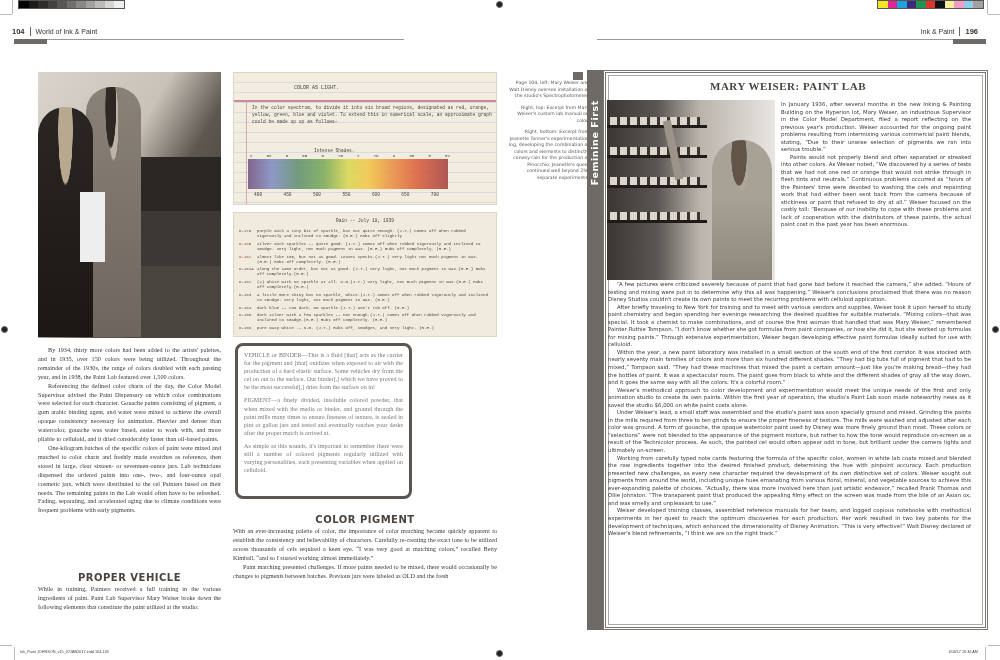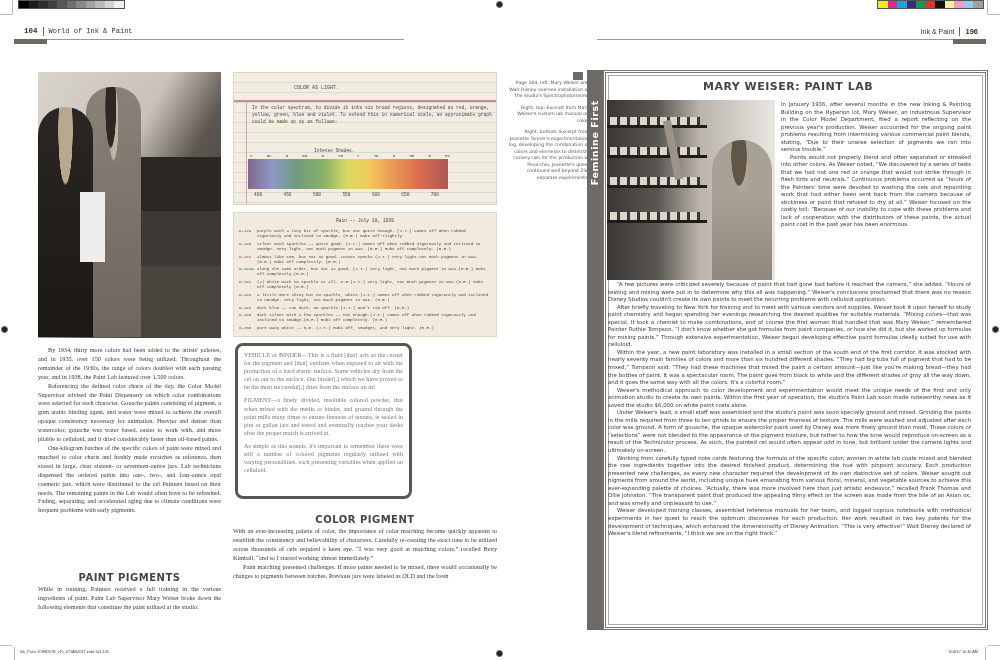--- a/index.html
+++ b/index.html
@@ -8,21 +8,21 @@
 
   
   .gray-bar { position: absolute; top: 0; left: 18px; height: 9px; display: flex; border: 1px solid #555; }
   .gray-bar span { width: 9.5px; height: 100%; display: block; }
   .color-bar { position: absolute; top: 0; left: 877px; height: 9px; display: flex; border: 1px solid #555; }
   .color-bar span { width: 9.5px; height: 100%; display: block; }
   .reg-mark { position: absolute; width: 7px; height: 7px; border-radius: 50%; background: #222; border: 1px solid #666; }
   .crop-line { position: absolute; background: #bbb; }
 
   
-  .header-left { position: absolute; top: 27px; left: 24px; font-family: Liberation Mono, monospace; font-size: 7px; color: #333; display: flex; }
+  .header-left { position: absolute; top: 27px; left: 12px; font-family: Liberation Sans, sans-serif; font-size: 7px; color: #333; display: flex; align-items: center; }
   .header-right { position: absolute; top: 27px; right: 22px; font-family: "Liberation Sans", sans-serif; font-size: 7px; color: #333; display: flex; align-items: center; }
   .pg-num { font-weight: bold; font-size: 7.5px; }
   .pg-sep { display: inline-block; width: 1px; height: 9px; background: #666; margin: 0 5px; }
   .rule-left { position: absolute; top: 39px; left: 14px; width: 390px; height: 1px; background: #999; }
   .rule-left-tab { position: absolute; top: 39px; left: 14px; width: 33px; height: 5px; background: #6e6a66; }
   .rule-right { position: absolute; top: 39px; left: 597px; width: 389px; height: 1px; background: #999; }
   .rule-right-tab { position: absolute; top: 39px; left: 953px; width: 33px; height: 5px; background: #6e6a66; }
 
   
   .photo { position: absolute; overflow: hidden; }
@@ -71,21 +71,21 @@
   .captions p { margin-bottom: 5px; }
   .cap-square { position: absolute; left: 573px; top: 72px; width: 10px; height: 8px; background: #6e6a66; }
 
   
   .ff-tab { position: absolute; left: 587px; top: 70px; width: 16px; height: 560px; background: #6e6a66; }
   .ff-tab .ff-label { position: absolute; left: 2px; top: 30px; width: 12px; writing-mode: vertical-rl; transform: rotate(180deg); font-family: "DejaVu Sans", sans-serif; font-weight: bold; font-size: 9.5px; color: #fff; letter-spacing: 0.6px; white-space: nowrap; }
 
   
   .frame { position: absolute; left: 603px; top: 70px; width: 385px; height: 560px; border: 3px double #7a7571; }
   .frame-inner { position: absolute; inset: 2px; border: 1px solid #aaa; }
-  .frame-title { position: absolute; left: 603px; top: 80px; width: 370px; font-size: 11px; }
+  .frame-title { position: absolute; left: 603px; top: 80px; width: 370px; font-size: 11px; font-family: Liberation Serif, serif; }
   .photo-weiser { left: 607px; top: 100px; width: 168px; height: 180px; background: linear-gradient(90deg, #3a3633 0%, #5a5652 30%, #b9b3ab 55%, #e9e6e2 100%); }
   .photo-weiser .shelf { position: absolute; left: 0; width: 100px; height: 3px; background: #1e1b19; }
   .photo-weiser .jars { position: absolute; left: 3px; width: 90px; height: 8px; background: repeating-linear-gradient(90deg, #dcd6cc 0 7px, #3a3633 7px 10px); }
   .photo-weiser .woman { position: absolute; left: 105px; top: 40px; width: 60px; height: 140px; background: radial-gradient(ellipse at 45% 12%, #605547 0 16%, transparent 17%), radial-gradient(ellipse at 50% 20%, #b0a597 0 14%, transparent 15%), linear-gradient(#a8a196 40%, #8e877c); border-radius: 30px 30px 0 0; }
   .photo-weiser .arm { position: absolute; left: 62px; top: 20px; width: 8px; height: 60px; background: #9c9488; transform: rotate(-12deg); }
   .weiser-intro { position: absolute; left: 781px; top: 101px; width: 190px; font-family: "DejaVu Sans", sans-serif; font-size: 5.4px; line-height: 7.5px; color: #3d3835; text-align: justify; }
   .weiser-intro p { text-indent: 9px; }
   .weiser-intro p.first { text-indent: 0; }
   .weiser-body { position: absolute; left: 608px; top: 281px; width: 363px; font-family: "DejaVu Sans", sans-serif; font-size: 5.4px; line-height: 7.55px; color: #3d3835; text-align: justify; }
   .weiser-body p { text-indent: 9px; }
@@ -231,21 +231,21 @@
         <span class="desc">pure waxy white -- N.G. (J.T.) Rubs off, smudges, and very light. (R.E.)</span>
       </div>
     </div>
 </div>
 
 <div class="body-col col-left">
   <p>By 1934, thirty more colors had been added to the artists' palettes, and in 1935, over 150 colors were being utilized. Throughout the remainder of the 1930s, the range of colors doubled with each passing year, and in 1938, the Paint Lab featured over 1,500 colors.</p>
   <p>Referencing the defined color charts of the day, the Color Model Supervisor advised the Paint Dispensary on which color combinations were selected for each character. Gouache paints consisting of pigment, a gum arabic binding agent, and water were mixed to achieve the overall opaque consistency necessary for animation. Heavier and denser than watercolor, gouache was water based, easier to work with, and more pliable to celluloid, and it dried considerably faster than oil-based paints.</p>
   <p>One-kilogram batches of the specific colors of paint were mixed and matched to color charts and freshly made swatches as reference, then stored in large, clear sixteen- or seventeen-ounce jars. Lab technicians dispensed the ordered paints into one-, two-, and four-ounce opal cosmetic jars, which were distributed to the cel Painters based on their needs. The remaining paints in the Lab would often have to be refreshed. Fading, separating, and accelerated aging due to climate conditions were frequent problems with early pigments.</p>
 </div>
-<div class="section-head proper-head">PAINT PIGMENTS</div>
+<div class="section-head proper-head">PROPER VEHICLE</div>
 <div class="body-col col-left-b">
   <p style="text-indent:0">While in training, Painters received a full training in the various ingredients of paint. Paint Lab Supervisor Mary Weiser broke down the following elements that constitute the paint utilized at the studio:</p>
 </div>
 
 <div class="quote-box">
   <p class="qv">VEHICLE or BINDER—This is a fluid [that] acts as the carrier for the pigment and [that] oxidizes when exposed to air with the production of a hard elastic surface. Some vehicles dry from the cel on out to the surface. Our binder[,] which we have proved to be the most successful[,] dries from the surface on in!</p>
   <p class="qv">PIGMENT—a finely divided, insoluble colored powder, that when mixed with the media or binder, and ground through the paint mills many times to ensure fineness of texture, is sealed in pint or gallon jars and tested and eventually reaches your desks after the proper match is arrived at.</p>
   <p class="qv">As simple as this sounds, it's important to remember there were still a number of colored pigments regularly utilized with varying personalities, each presenting variables when applied on celluloid.</p>
 </div>
 

